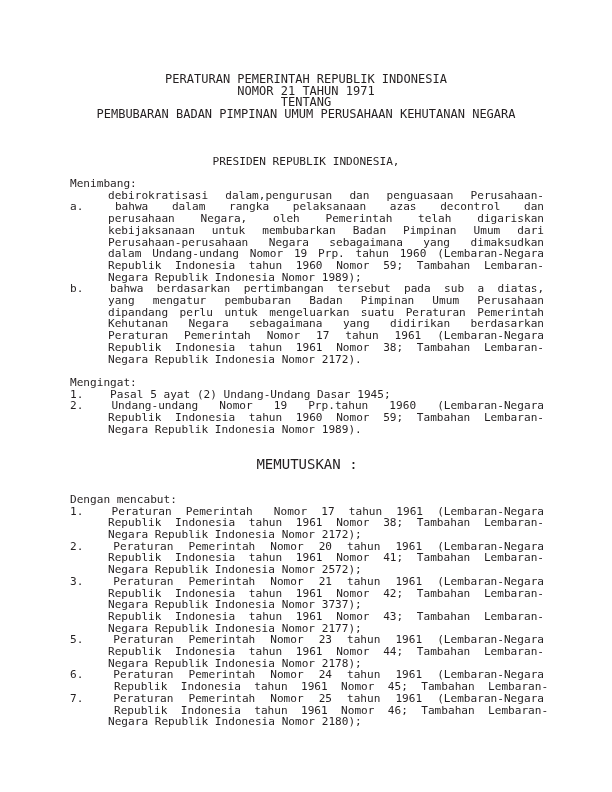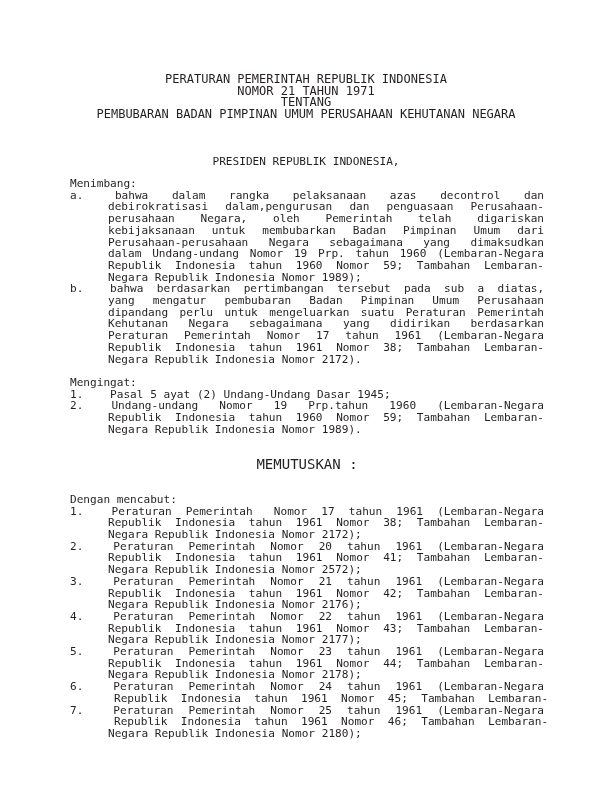--- a/index.html
+++ b/index.html
@@ -134,22 +134,22 @@
   <div class="subtitle-block">
     <div class="subtitle-line">PRESIDEN REPUBLIK INDONESIA,</div>
   </div>
 
   <div class="body-col">
 
     <div class="section">
       <div class="lead">Menimbang:</div>
 
       <div class="entry">
+        <span class="ln cont">debirokratisasi dalam,pengurusan dan penguasaan Perusahaan-</span>
         <span class="ln">a.    bahwa   dalam   rangka   pelaksanaan   azas   decontrol   dan</span>
-        <span class="ln cont">debirokratisasi dalam,pengurusan dan penguasaan Perusahaan-</span>
         <span class="ln cont">perusahaan   Negara,   oleh   Pemerintah   telah   digariskan</span>
         <span class="ln cont">kebijaksanaan  untuk  membubarkan  Badan  Pimpinan  Umum  dari</span>
         <span class="ln cont">Perusahaan-perusahaan  Negara  sebagaimana  yang  dimaksudkan</span>
         <span class="ln cont">dalam Undang-undang Nomor 19 Prp. tahun 1960 (Lembaran-Negara</span>
         <span class="ln cont">Republik  Indonesia  tahun  1960  Nomor  59;  Tambahan  Lembaran-</span>
         <span class="ln cont last">Negara Republik Indonesia Nomor 1989);</span>
       </div>
 
       <div class="entry">
         <span class="ln">b.    bahwa  berdasarkan  pertimbangan  tersebut  pada  sub  a  diatas,</span>
@@ -197,25 +197,24 @@
 
       <div class="entry">
         <span class="ln">2.    Peraturan  Pemerintah  Nomor  20  tahun  1961  (Lembaran-Negara</span>
         <span class="ln cont">Republik  Indonesia  tahun  1961  Nomor  41;  Tambahan  Lembaran-</span>
         <span class="ln cont last">Negara Republik Indonesia Nomor 2572);</span>
       </div>
 
       <div class="entry">
         <span class="ln">3.    Peraturan  Pemerintah  Nomor  21  tahun  1961  (Lembaran-Negara</span>
         <span class="ln cont">Republik  Indonesia  tahun  1961  Nomor  42;  Tambahan  Lembaran-</span>
-        <span class="ln cont last">Negara Republik Indonesia Nomor 2176);</span>
-      </div>
-
-      <div class="entry">
-        <span class="ln">4.    Peraturan  Pemerintah  Nomor  22  tahun  1961  (Lembaran-Negara</span>
+        <span class="ln cont last">Negara Republik Indonesia Nomor 3737);</span>
+      </div>
+
+      <div class="entry">
         <span class="ln cont">Republik  Indonesia  tahun  1961  Nomor  43;  Tambahan  Lembaran-</span>
         <span class="ln cont last">Negara Republik Indonesia Nomor 2177);</span>
       </div>
 
       <div class="entry">
         <span class="ln">5.    Peraturan  Pemerintah  Nomor  23  tahun  1961  (Lembaran-Negara</span>
         <span class="ln cont">Republik  Indonesia  tahun  1961  Nomor  44;  Tambahan  Lembaran-</span>
         <span class="ln cont last">Negara Republik Indonesia Nomor 2178);</span>
       </div>
 

